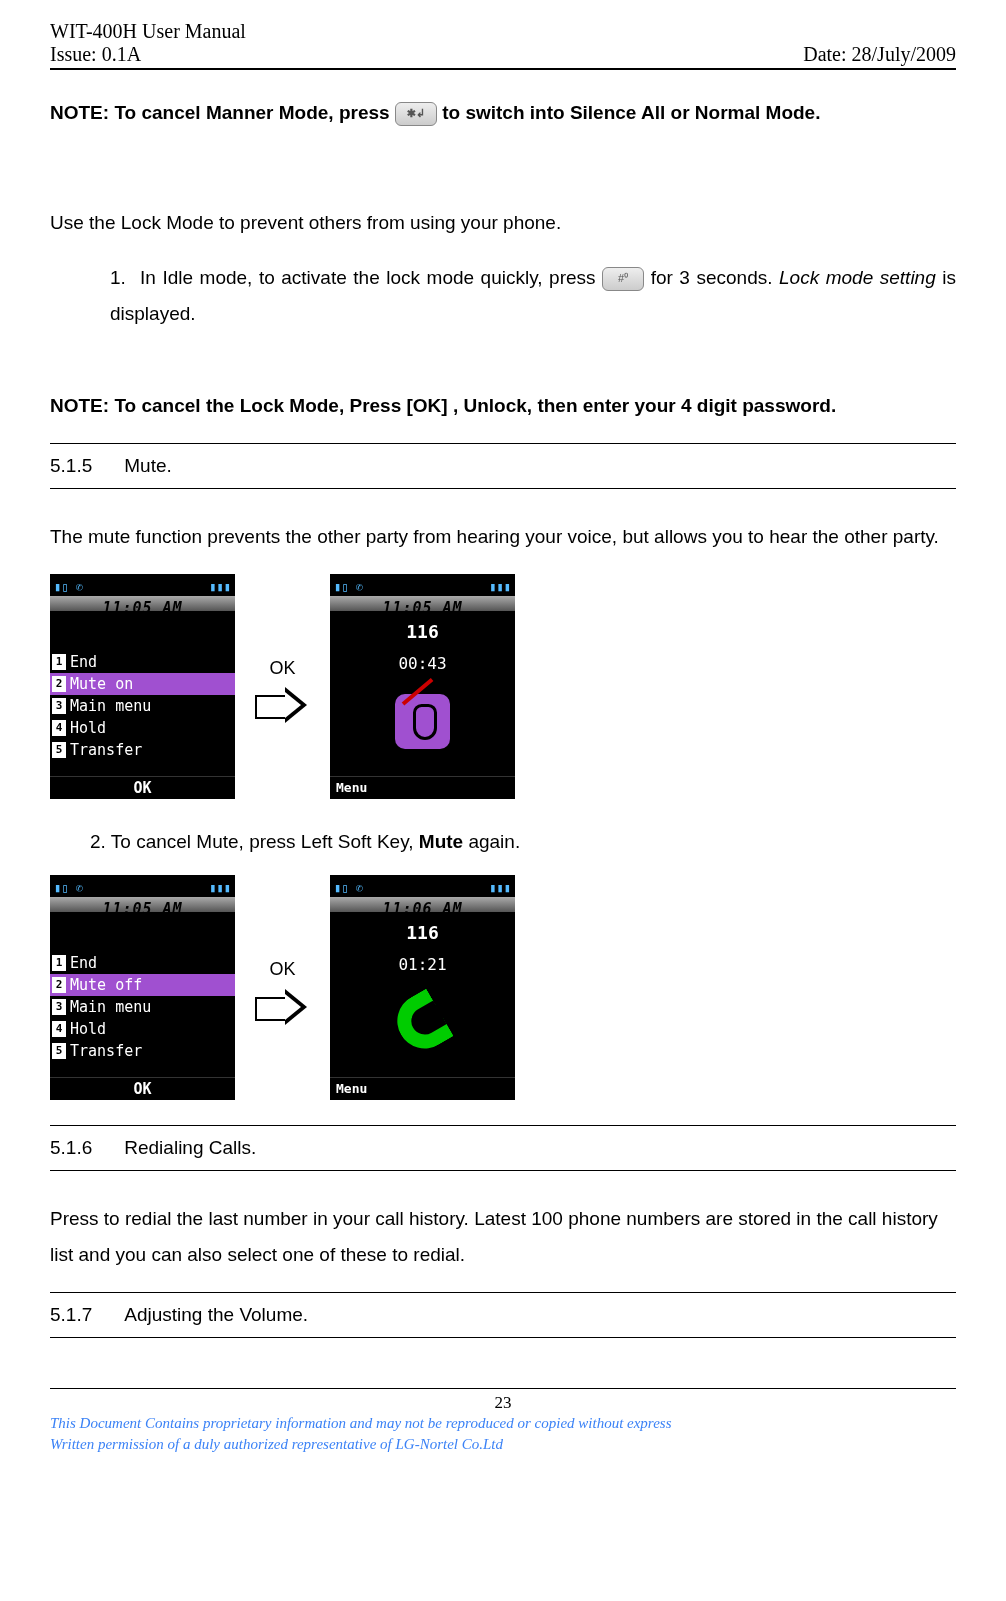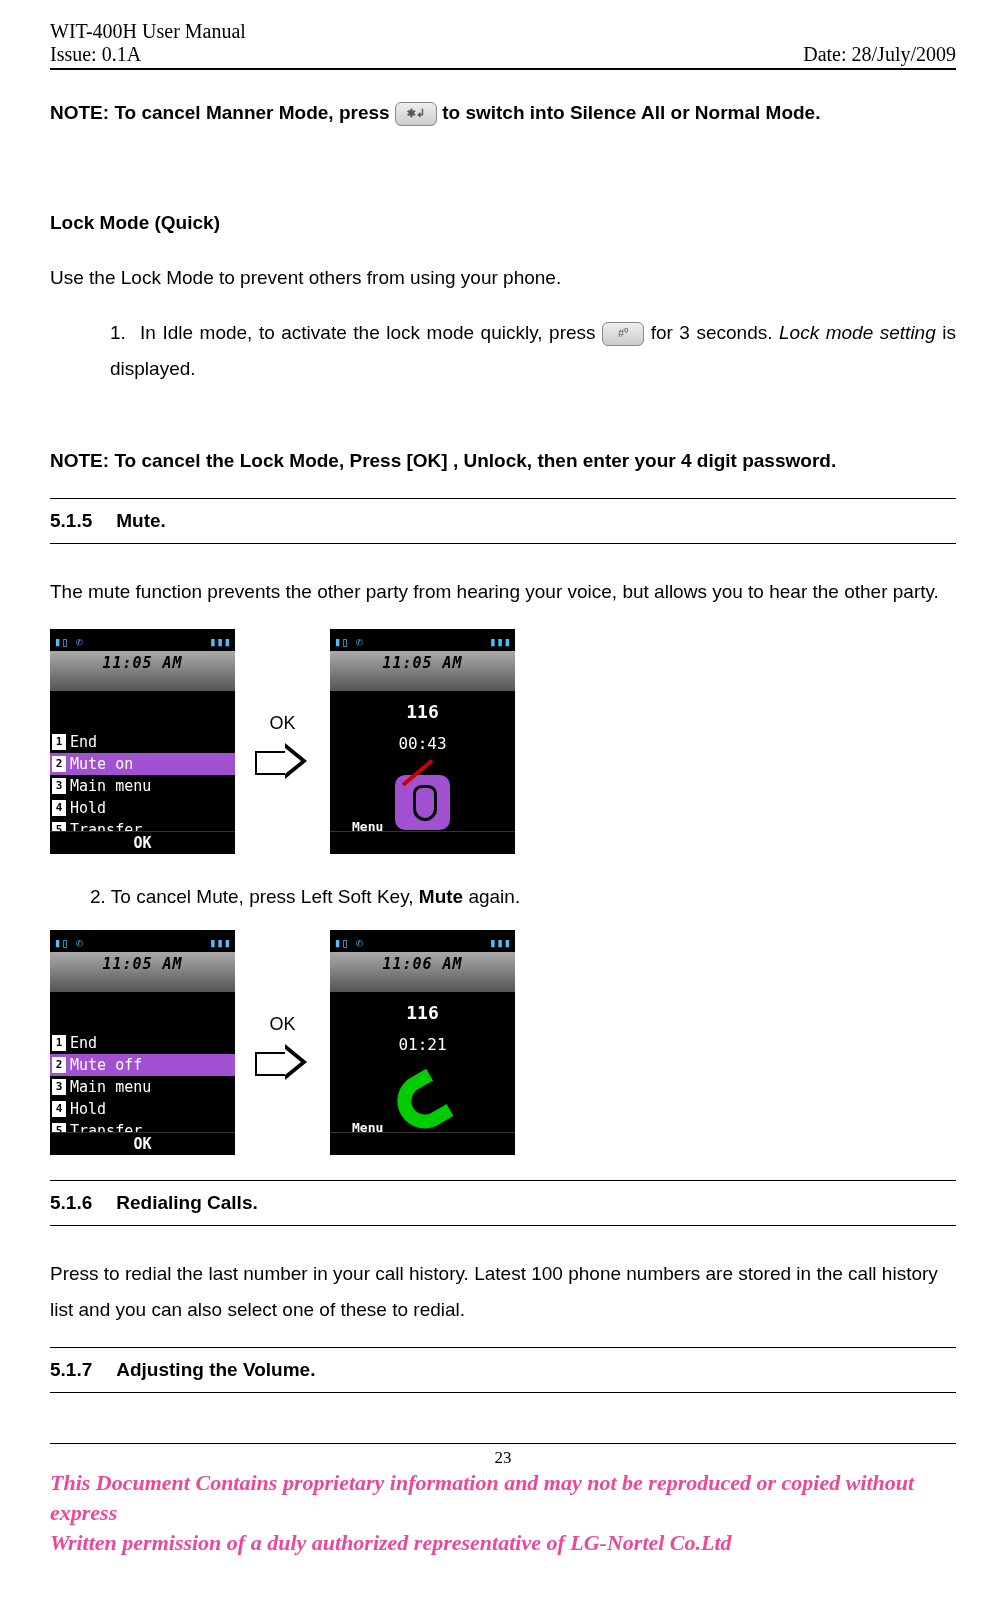--- a/index.html
+++ b/index.html
@@ -40,22 +40,22 @@
     display: inline-block;
     width: 30px;
   }
   .section-hr {
     border: none;
     border-top: 1.5px solid #000;
     margin: 14px 0 2px 0;
   }
   .section-title-row {
     display: flex;
-    gap: 24px;
-    font-weight: bold;
+    gap: 32px;
+    font-weight: normal;
     font-size: 19px;
     padding: 2px 0;
   }
   .section-underline {
     border-top: 1.5px solid #000;
     margin-top: 2px;
     margin-bottom: 30px;
   }
   .key-icon {
     display: inline-block;
@@ -91,21 +91,21 @@
     height: 22px;
     background: #000;
     display: flex;
     justify-content: space-between;
     padding: 2px 4px;
     box-sizing: border-box;
   }
   .sig { color: #5bf; font-size: 12px; }
   .bat { color: #5bf; font-size: 12px; }
   .time-strip {
-    height: 40px;
+    height: 15px;
     background: linear-gradient(#aaa, #555);
     text-align: center;
     font-weight: bold;
     font-style: italic;
     line-height: 24px;
     color: #000;
     letter-spacing: 1px;
   }
   .menu-area {
     padding-top: 40px;
@@ -222,41 +222,40 @@
     position: absolute;
     left: 30px; top: 3px;
     width: 0; height: 0;
     border-top: 13px solid transparent;
     border-bottom: 13px solid transparent;
     border-left: 16px solid #fff;
     z-index: 1;
   }
   .softkey-left {
     position: absolute;
-    bottom: 16px; left: 6px;
+    bottom: 0; left: 6px;
     line-height: 22px;
     font-size: 13px;
-    margin-left: 16px;
   }
   .footer-area {
     margin-top: 38px;
     border-top: 1.5px solid #000;
     padding-top: 4px;
   }
   .page-num {
     text-align: center;
     font-family: "Times New Roman", serif;
     font-size: 17px;
   }
   .footer-notice {
     font-family: "Times New Roman", serif;
     font-style: italic;
-    font-weight: bold;
-    color: #ec4899;
-    font-size: 22px;
+    font-weight: normal;
+    color: #3b82f6;
+    font-size: 15px;
     line-height: 1.35;
   }
   .sub-indent {
     padding-left: 40px;
   }
 </style>
 </head>
 <body>
 
 <div class="page">
@@ -273,21 +272,20 @@
   <div class="body-text">
 
     <p class="bold">
       <span>NOTE: To cancel Manner Mode, press </span>
       <span class="key-icon">✱↲</span>
       <span> to switch into Silence All or Normal Mode.</span>
     </p>
 
     <br>
 
-    <p class="bold">Lock Mode (Quick)</p>
     <p>Use the Lock Mode to prevent others from using your phone.</p>
 
     <div class="indent-list">
       <span class="list-num">1.</span><span>In Idle mode, to activate the lock mode quickly, press </span><span class="key-icon">#⁰</span><span> for 3 seconds. </span><span class="italic">Lock mode setting</span><span> is displayed.</span>
     </div>
 
     <br>
 
     <p class="bold">NOTE: To cancel the Lock Mode, Press [OK] , Unlock, then enter your 4 digit password.</p>
 

